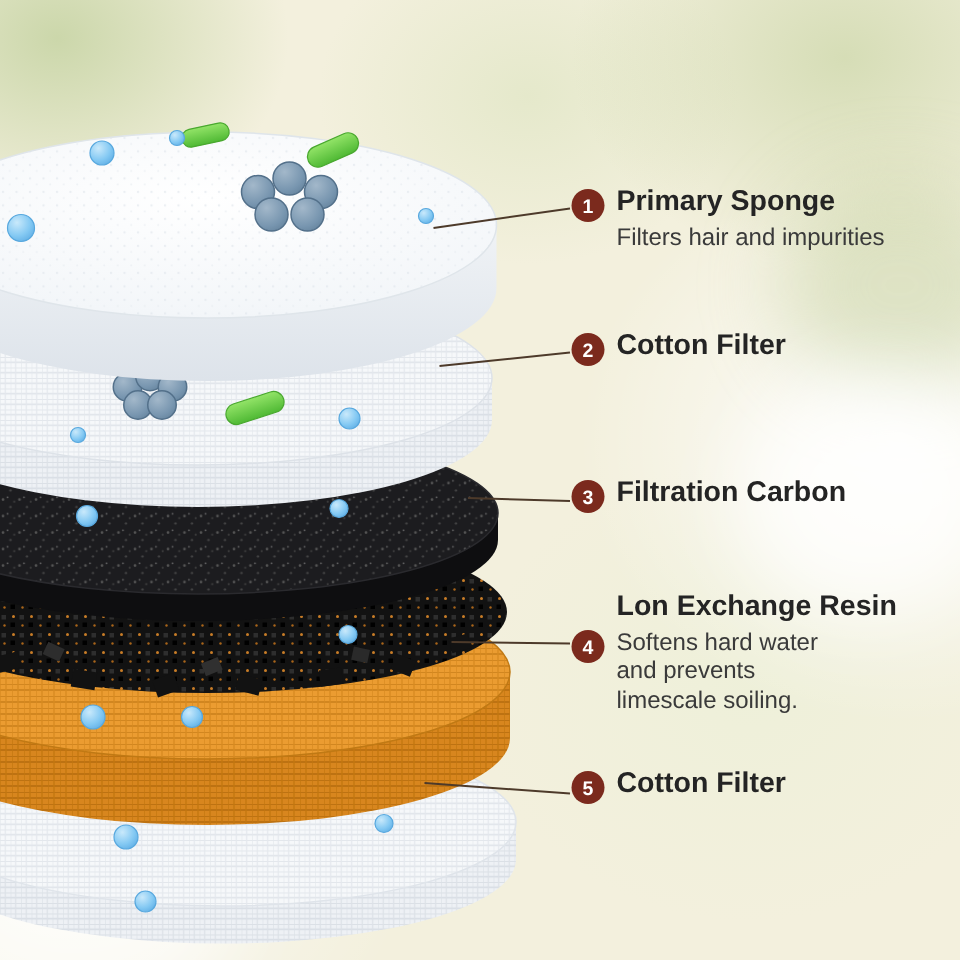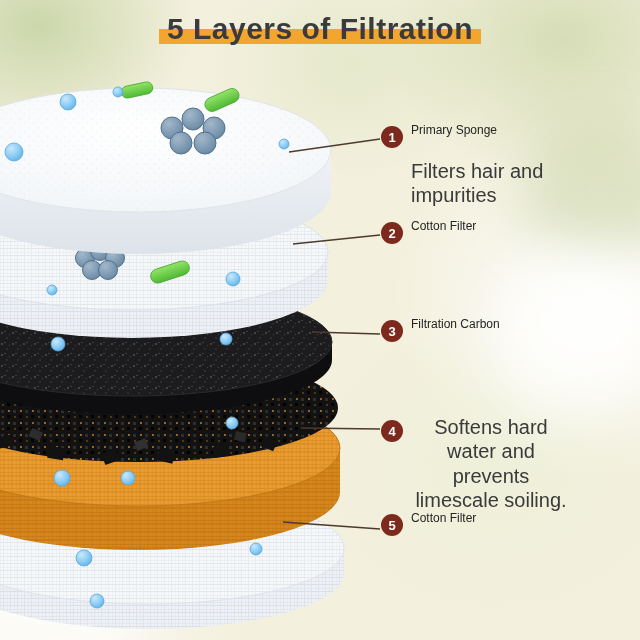--- a/index.html
+++ b/index.html
@@ -22,39 +22,33 @@
   .title-inner{position:relative;display:inline-block;padding:0 8px;}
   .title-bar{position:absolute;left:0;right:0;bottom:2px;height:15px;background:#f2a52f;}
   h1.title{position:relative;margin:0;font-size:30px;font-weight:700;color:#3b3b3b;letter-spacing:0.5px;}
 
   .stack-svg{position:absolute;left:0;top:0;width:640px;height:640px;z-index:1;}
 
   .annotation{position:absolute;left:381px;display:flex;gap:8px;align-items:flex-start;z-index:6;}
   .num{width:22px;height:22px;border-radius:50%;background:#7b2a1d;color:#fff;font-weight:700;
        font-size:13px;display:flex;align-items:center;justify-content:center;flex:0 0 22px;margin-top:2px;}
   .annotation.num-low .num{margin-top:26px;}
-  .ann-title{font-size:12px;font-weight:400;color:#242424;white-space:nowrap;line-height:1.15;}
-  .ann-desc{font-size:20px;color:#3a3a3a;width:185px;line-height:1.22;margin-top:21px;}
-  .ann-desc.w-narrow{width:160px;text-align:center;}
+  .ann-title{font-size:19px;font-weight:700;color:#242424;white-space:nowrap;line-height:1.15;}
+  .ann-desc{font-size:16px;color:#3a3a3a;width:185px;line-height:1.22;margin-top:3px;}
+  .ann-desc.w-narrow{width:160px;}
   .a1{top:124px;} .a2{top:220px;} .a3{top:318px;} .a4{top:394px;} .a5{top:512px;}
 </style>
 </head>
 <body>
 
 <div class="page">
   <div class="blob g1"></div>
   <div class="blob w1"></div>
   <div class="blob w2"></div>
 
-  <header class="title-wrap">
-    <div class="title-inner">
-      <span class="title-bar"></span>
-      <h1 class="title">5 Layers of Filtration</h1>
-    </div>
-  </header>
 
   <svg class="stack-svg" viewBox="0 0 640 640" xmlns="http://www.w3.org/2000/svg" aria-hidden="true">
     <defs>
       <radialGradient id="gBlue" cx="0.35" cy="0.3" r="0.9">
         <stop offset="0" stop-color="#c9e9fb"></stop>
           <stop offset="0.55" stop-color="#84c9f3"></stop>
           <stop offset="1" stop-color="#54a5e0"></stop>
       </radialGradient>
       <linearGradient id="gGreen" x1="0" y1="0" x2="0" y2="1">
         <stop offset="0" stop-color="#93e468"></stop>
@@ -212,20 +206,21 @@
   <div class="annotation a3">
     <span class="num">3</span>
     <div class="ann-text">
       <div class="ann-title">Filtration Carbon</div>
     </div>
   </div>
 
   <div class="annotation a4 num-low">
     <span class="num">4</span>
     <div class="ann-text">
+      <div class="ann-title">Lon Exchange Resin</div>
       <div class="ann-desc w-narrow">Softens hard water and prevents limescale soiling.</div>
     </div>
   </div>
 
   <div class="annotation a5">
     <span class="num">5</span>
     <div class="ann-text">
       <div class="ann-title">Cotton Filter</div>
     </div>
   </div>

